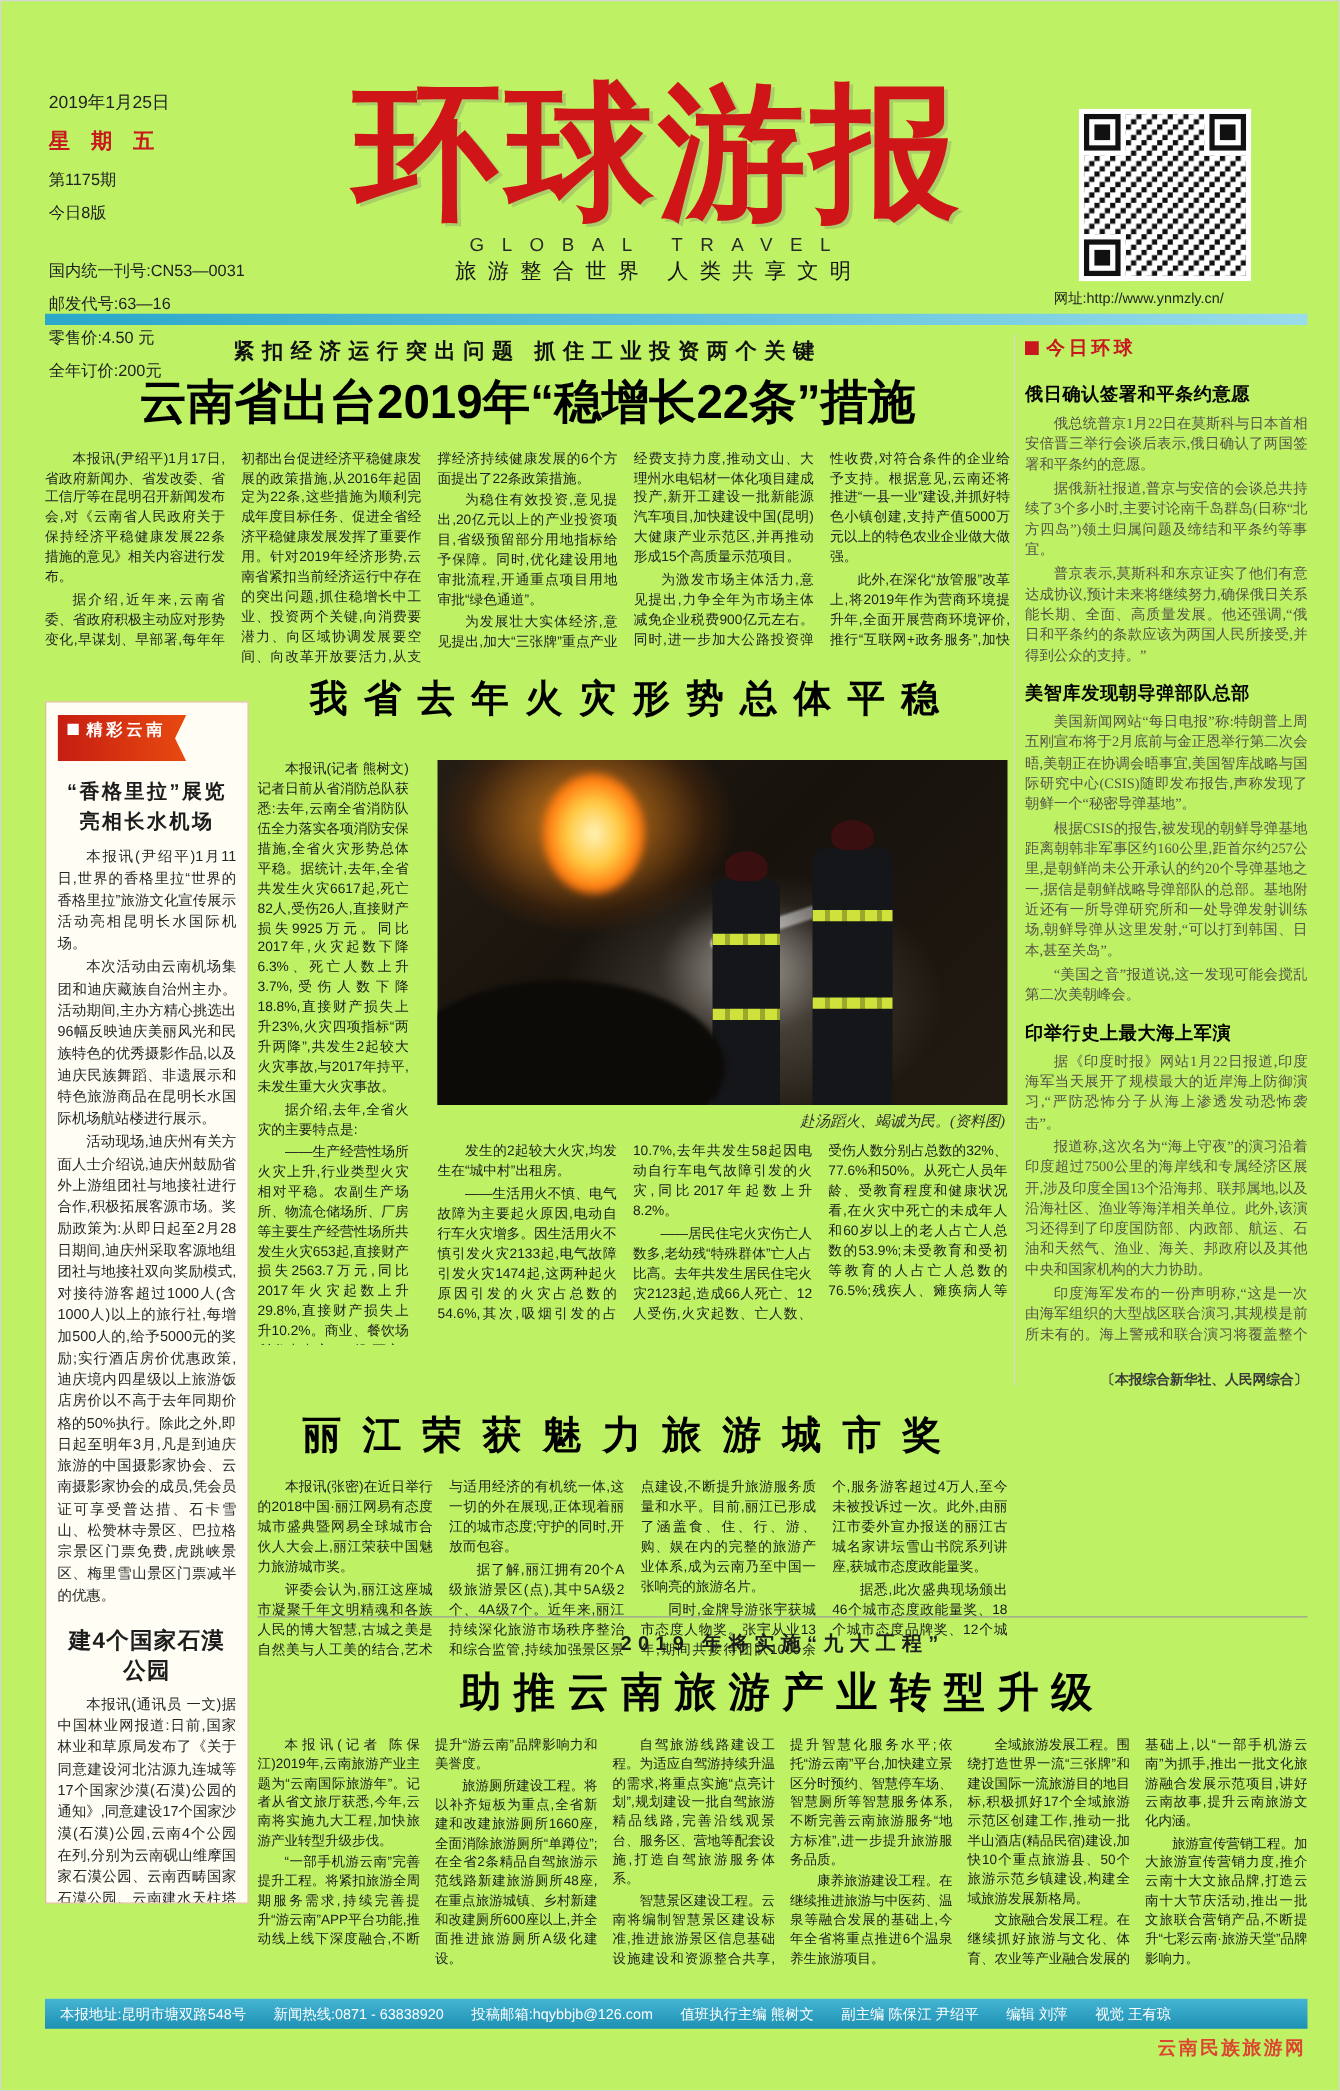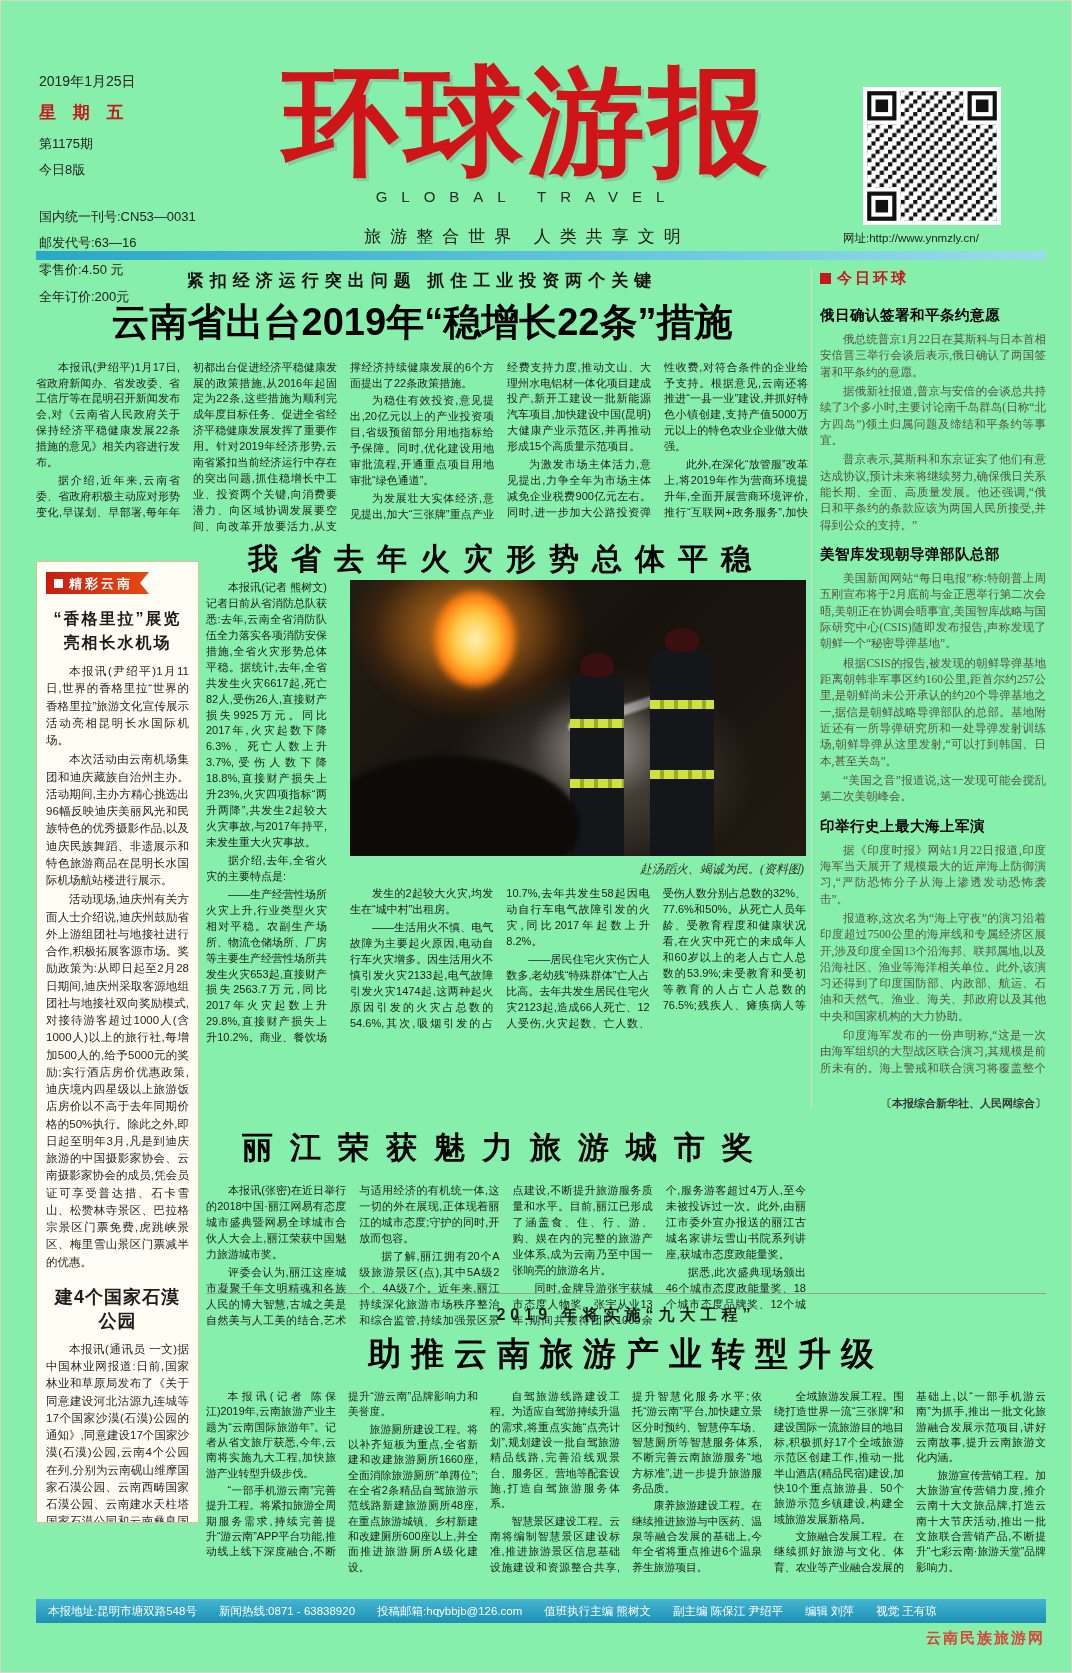--- a/index.html
+++ b/index.html
@@ -1,54 +1,54 @@
 <!DOCTYPE html>
 <html><head>
 <meta charset="utf-8">
 <style>
   html,body{margin:0;padding:0;background:#e9e9e6;}
-  .page{position:relative;width:1072px;height:1673px;background:#86efac;margin:0 auto;
+  .page{position:relative;width:1072px;height:1673px;background:#bef264;margin:0 auto;
         font-family:"Liberation Sans","DejaVu Sans",sans-serif;color:#1c1c1c;overflow:hidden;
         border:1px solid #d7d7d2;box-sizing:border-box;}
   p{margin:0 0 2px 0;text-indent:2em;}
   
   .mast-left{position:absolute;left:38px;top:66px;width:212px;font-size:13px;line-height:2.05;color:#222;}
   .mast-left .date{font-size:14px;}
   .mast-left .weekday{color:#c8171e;font-weight:bold;font-size:17px;letter-spacing:6px;}
   .mast-left .grp2{margin-top:20px;}
   .title-wrap{position:absolute;left:252px;top:58px;width:548px;text-align:center;}
   .cn-title{font-family:"Liberation Serif","DejaVu Serif",serif;font-weight:bold;color:#d01519;
             font-size:118px;line-height:1.08;letter-spacing:4px;text-shadow:3px 3px 0 rgba(120,120,120,.28);white-space:nowrap;}
   .en-title{margin-top:2px;font-size:15px;letter-spacing:14px;color:#2a2a2a;font-family:Liberation Sans, sans-serif;}
-  .slogan{margin-top:20px;font-size:17px;letter-spacing:9px;color:#151515;}
+  .slogan{margin-top:0;font-size:17px;letter-spacing:9px;color:#151515;}
   .qr{position:absolute;left:862px;top:86px;width:138px;height:138px;}
   .qr svg{width:100%;height:100%;}
   .site{position:absolute;left:842px;top:230px;width:200px;font-size:11.5px;color:#222;}
   .tealbar{position:absolute;left:35px;top:250px;width:1010px;height:9px;
            background:linear-gradient(90deg,#2aa7c9,#63c4dd 55%,#9adcea);}
   
   .lead{position:absolute;left:35px;top:268px;width:772px;}
   .kicker{text-align:center;font-weight:bold;font-size:17px;letter-spacing:6px;color:#111;}
   .lead-headline{text-align:center;font-weight:bold;font-size:38px;line-height:1.2;margin:8px 0 14px;color:#000;}
   .lead-body{column-count:5;column-gap:13px;height:176px;overflow:hidden;
              font-size:11px;line-height:1.45;text-align:justify;color:#222;}
   
   .sidebar{position:absolute;left:35px;top:560px;width:163px;height:962px;box-sizing:border-box;
            border:1px solid #dcc08e;background:#fffdf4;padding:10px 9px;overflow:hidden;}
   .ribbon{display:inline-block;background:linear-gradient(90deg,#c61d12,#e84a10);color:#fff;
-          font-size:13px;font-weight:bold;letter-spacing:3px;padding:3px 16px 1px 8px;
+          font-size:13px;font-weight:bold;letter-spacing:3px;padding:3px 16px 16px 8px;
           clip-path:polygon(0 0,100% 0,calc(100% - 9px) 50%,100% 100%,0 100%);}
   .ribbon .sq{display:inline-block;width:9px;height:9px;background:#fff;margin-right:6px;}
   .sb-h1{font-size:16px;font-weight:bold;text-align:center;letter-spacing:2px;line-height:1.5;margin:13px 0 8px;}
   .sb-h2{font-size:18px;font-weight:bold;text-align:center;letter-spacing:1px;margin:14px 0 8px;}
   .sb-body{font-size:11.5px;line-height:1.5;text-align:justify;color:#262626;}
   
   .fire{position:absolute;left:205px;top:538px;width:600px;}
   .fire-headline{text-align:center;font-weight:bold;font-size:30px;letter-spacing:13px;white-space:nowrap;color:#000;}
-  .fire-row{display:flex;gap:23px;margin-top:0;}
+  .fire-row{display:flex;gap:23px;margin-top:28px;}
   .fire-col1{width:133px;height:468px;overflow:hidden;font-size:11px;line-height:1.45;text-align:justify;}
   .fire-right{width:456px;}
   .photo{position:relative;width:456px;height:276px;background:
          radial-gradient(ellipse 160px 120px at 26% 18%,rgba(255,150,30,.85),rgba(90,45,10,.4) 60%,transparent 75%),
          radial-gradient(ellipse 220px 150px at 55% 70%,rgba(190,185,175,.35),transparent 70%),
          linear-gradient(135deg,#241d14,#17120c 45%,#201a12);overflow:hidden;}
   .flame{position:absolute;left:70px;top:-6px;width:110px;height:130px;border-radius:50% 50% 40% 40%;
          background:radial-gradient(closest-side,#fff3b8,#ffc840 40%,#ff7a10 68%,transparent 78%);filter:blur(3px);}
   .smoke{position:absolute;left:150px;top:90px;width:200px;height:150px;border-radius:50%;
          background:radial-gradient(closest-side,rgba(235,232,225,.55),transparent 72%);filter:blur(4px);}

